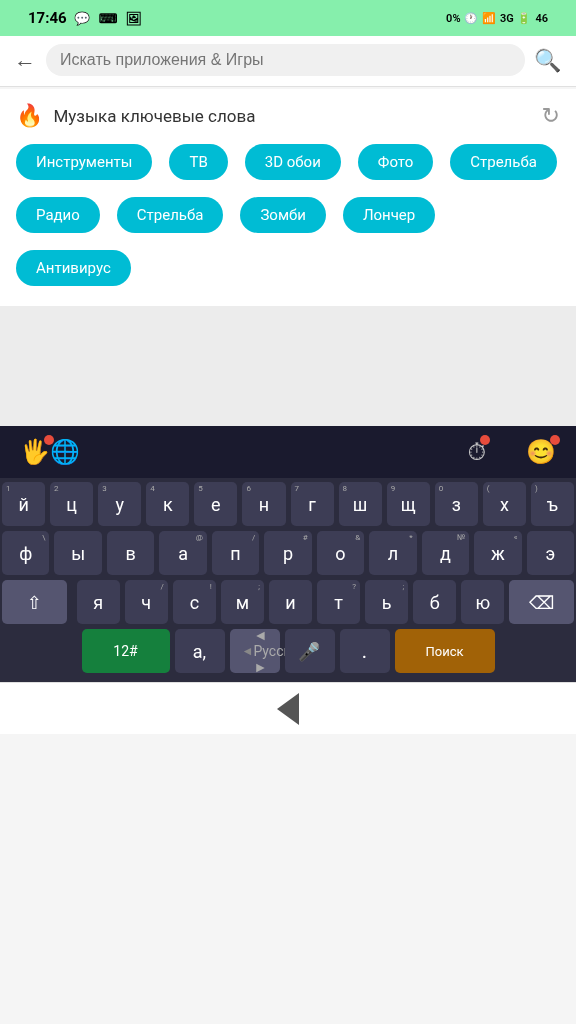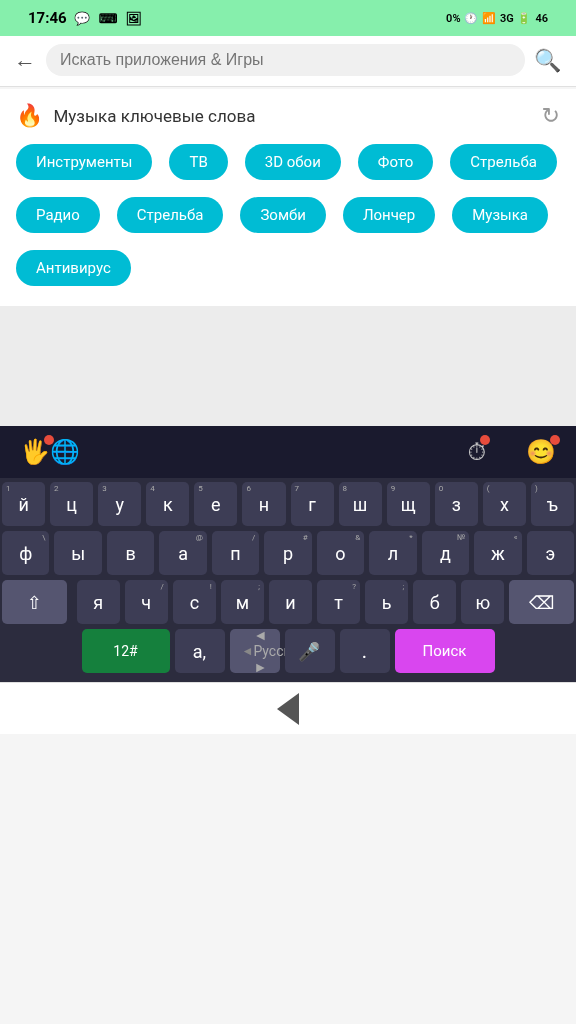--- a/index.html
+++ b/index.html
@@ -223,24 +223,24 @@
       flex: 1;
       max-width: 50px;
     }
     .key-dot {
       background: #3d3d55;
       flex: 1;
       max-width: 50px;
       font-size: 20px;
     }
     .key-search {
-      background: #d946ef;
+      background: #a16207;
       flex: 2;
       max-width: 100px;
-      font-size: 15px;
+      font-size: 13px;
     }
 
     
     .bottom-nav {
       background: #fff;
       height: 52px;
       display: flex;
       align-items: center;
       justify-content: center;
       border-top: 1px solid #e0e0e0;
@@ -302,21 +302,20 @@
   <div class="tags-container" id="tags-container">
   <div class="tag">Инструменты</div>
       <div class="tag">ТВ</div>
       <div class="tag">3D обои</div>
       <div class="tag">Фото</div>
       <div class="tag">Стрельба</div>
       <div class="tag">Радио</div>
       <div class="tag">Стрельба</div>
       <div class="tag">Зомби</div>
       <div class="tag">Лончер</div>
-      <div class="tag">Музыка</div>
       <div class="tag">Антивирус</div>
     </div>
 </div>
 
 <div class="empty-area"></div>
 
 <div class="keyboard">
 
   <div class="keyboard-top">
     <div class="kb-icon">

